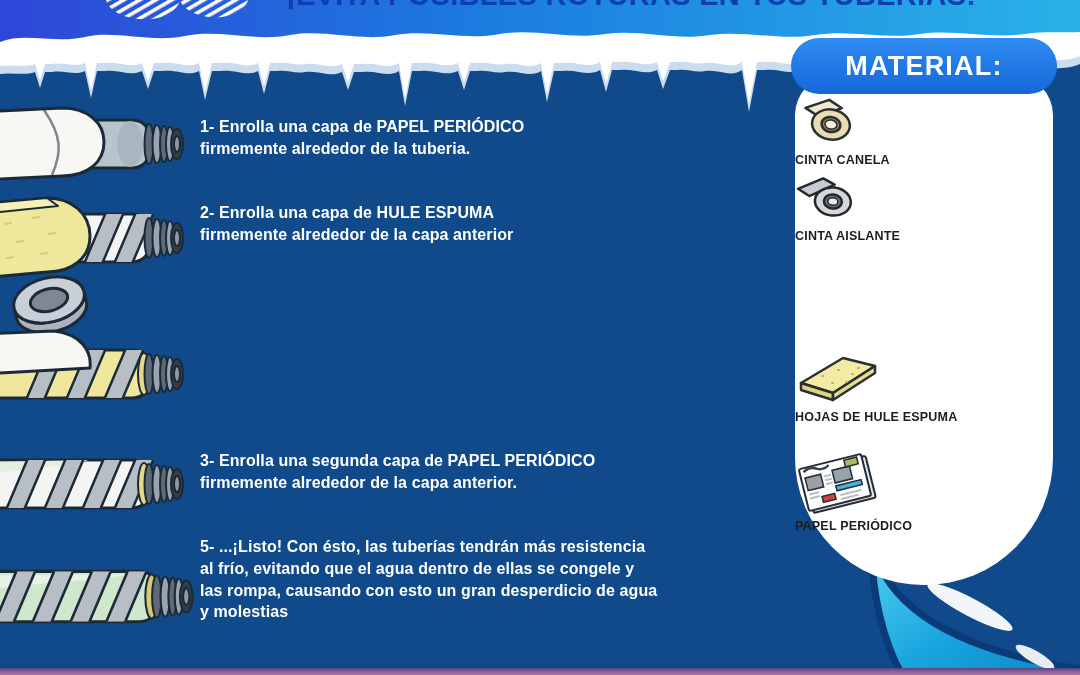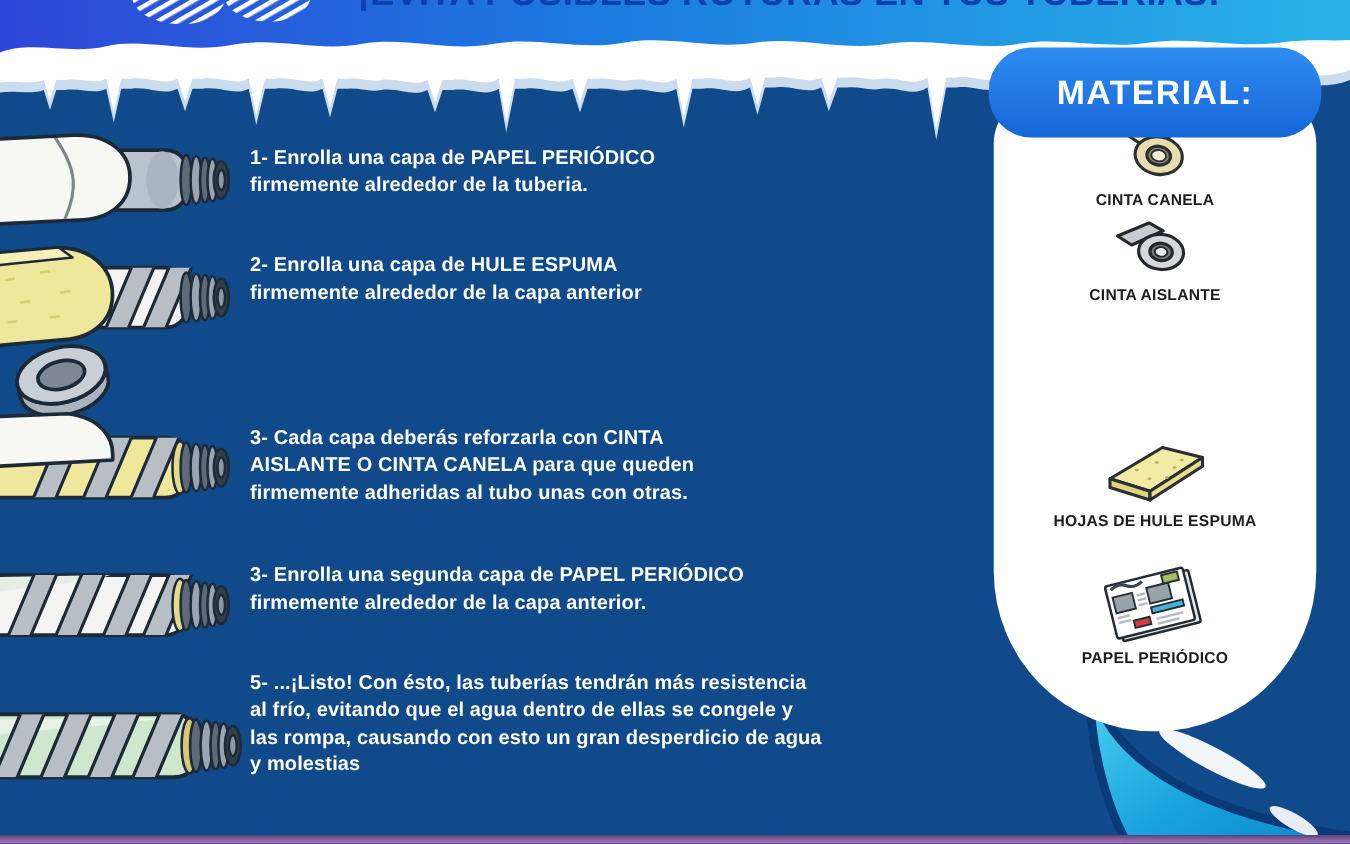--- a/index.html
+++ b/index.html
@@ -25,26 +25,26 @@
     white-space:pre-line;letter-spacing:.1px;z-index:3;}
   .step1{left:200px;top:116px;width:520px;}
   .step2{left:200px;top:202px;width:520px;}
   .step3{left:200px;top:340px;width:540px;}
   .step4{left:200px;top:450px;width:580px;}
   .step5{left:200px;top:536px;width:620px;}
 
   
   .mat-panel{position:absolute;left:795px;top:75px;width:258px;height:510px;background:#fff;
     border-radius:40px 40px 128px 128px;z-index:4;}
-  .mat-pill{position:absolute;left:791px;top:38px;width:266px;height:72px;
+  .mat-pill{position:absolute;left:791px;top:38px;width:266px;height:56px;
     background:linear-gradient(180deg,#2f8cf2,#1566d8);border-radius:34px;z-index:5;
     display:flex;align-items:center;justify-content:center;}
   .mat-header{color:#fff;font-size:27px;font-weight:800;letter-spacing:1.2px;}
   .mat-item{position:absolute;left:0;width:100%;display:flex;flex-direction:column;
-    align-items:center;gap:5px;}
+    align-items:flex-start;gap:5px;}
   .mat-label{font-size:12.5px;font-weight:700;color:#1d1d1b;letter-spacing:.2px;text-align:center;}
 
   
   .water-drop{position:absolute;left:850px;top:535px;z-index:2;}
 
   
   .bottom-strip{position:absolute;left:0;bottom:0;width:1080px;height:7px;z-index:6;
     background:linear-gradient(180deg,#55427e 0%,#8f62a0 55%,#a877ae 100%);}
 </style>
 </head>
@@ -182,23 +182,20 @@
       <use href="#band" x="108" fill="#b7bec6" stroke-width="2.5" clip-path="url(#c5)"></use>
       <ellipse cx="152" cy="48" rx="6" ry="21" fill="#d9c873" stroke-width="2"></ellipse>
       <use href="#threads"></use>
     </g>
   </svg>
 
   <div class="step step1">1- Enrolla una capa de PAPEL PERIÓDICO
 firmemente alrededor de la tuberia.</div>
   <div class="step step2">2- Enrolla una capa de HULE ESPUMA
 firmemente alrededor de la capa anterior</div>
-  <div class="step step3">3- Cada capa deberás reforzarla con CINTA
-AISLANTE O CINTA CANELA para que queden
-firmemente adheridas al tubo unas con otras.</div>
   <div class="step step4">3- Enrolla una segunda capa de PAPEL PERIÓDICO
 firmemente alrededor de la capa anterior.</div>
   <div class="step step5">5- ...¡Listo! Con ésto, las tuberías tendrán más resistencia
 al frío, evitando que el agua dentro de ellas se congele y
 las rompa, causando con esto un gran desperdicio de agua
 y molestias</div>
 
   <svg class="water-drop" width="230" height="140" viewBox="0 0 230 140">
     <path d="M22,4 C26,30 38,52 62,72 C95,100 150,122 230,134 L230,140 L52,140 C34,108 20,56 22,4 Z" fill="url(#dropGrad)" stroke="#0a3a78" stroke-width="7" stroke-linejoin="round"></path>
     <ellipse cx="120" cy="72" rx="48" ry="9" fill="#ffffff" opacity=".95" transform="rotate(28 120 72)"></ellipse>

